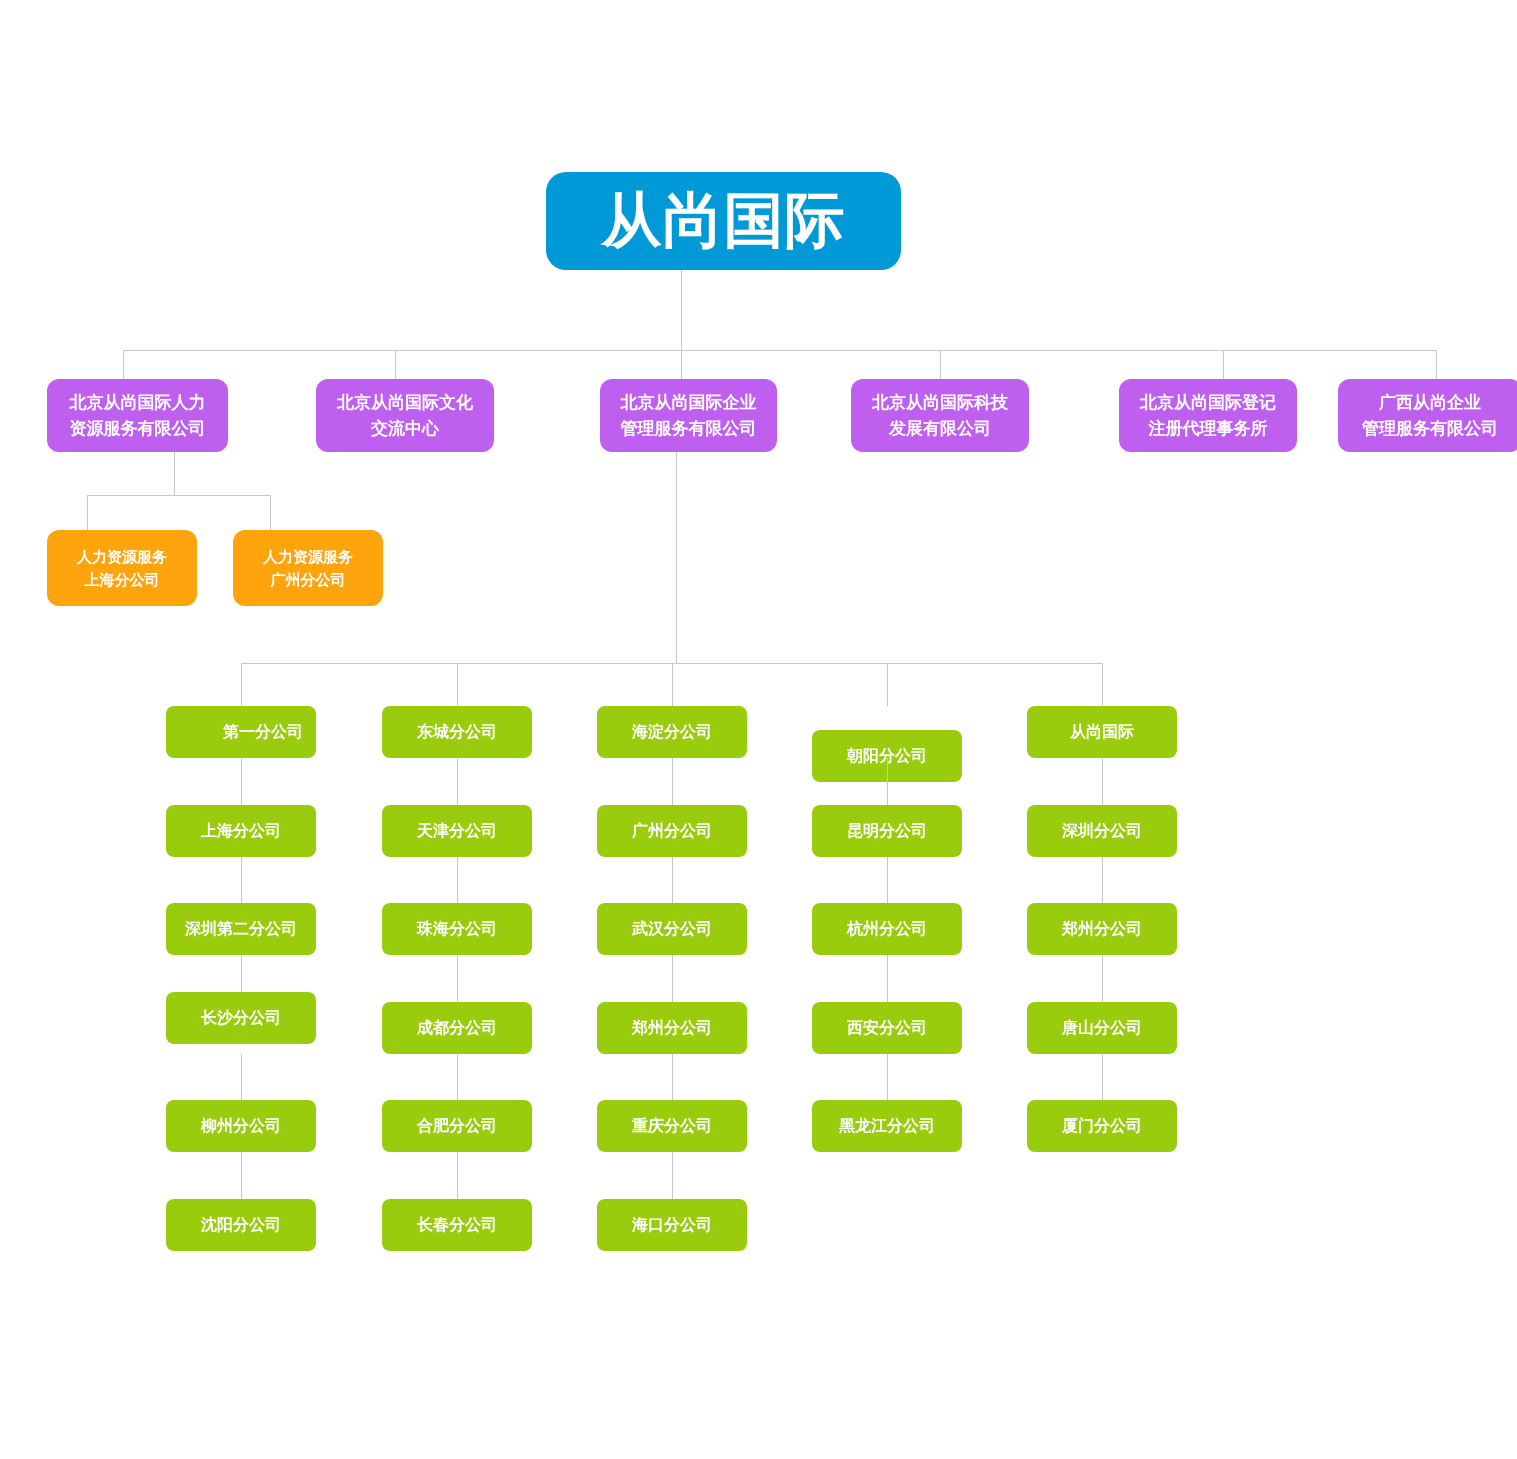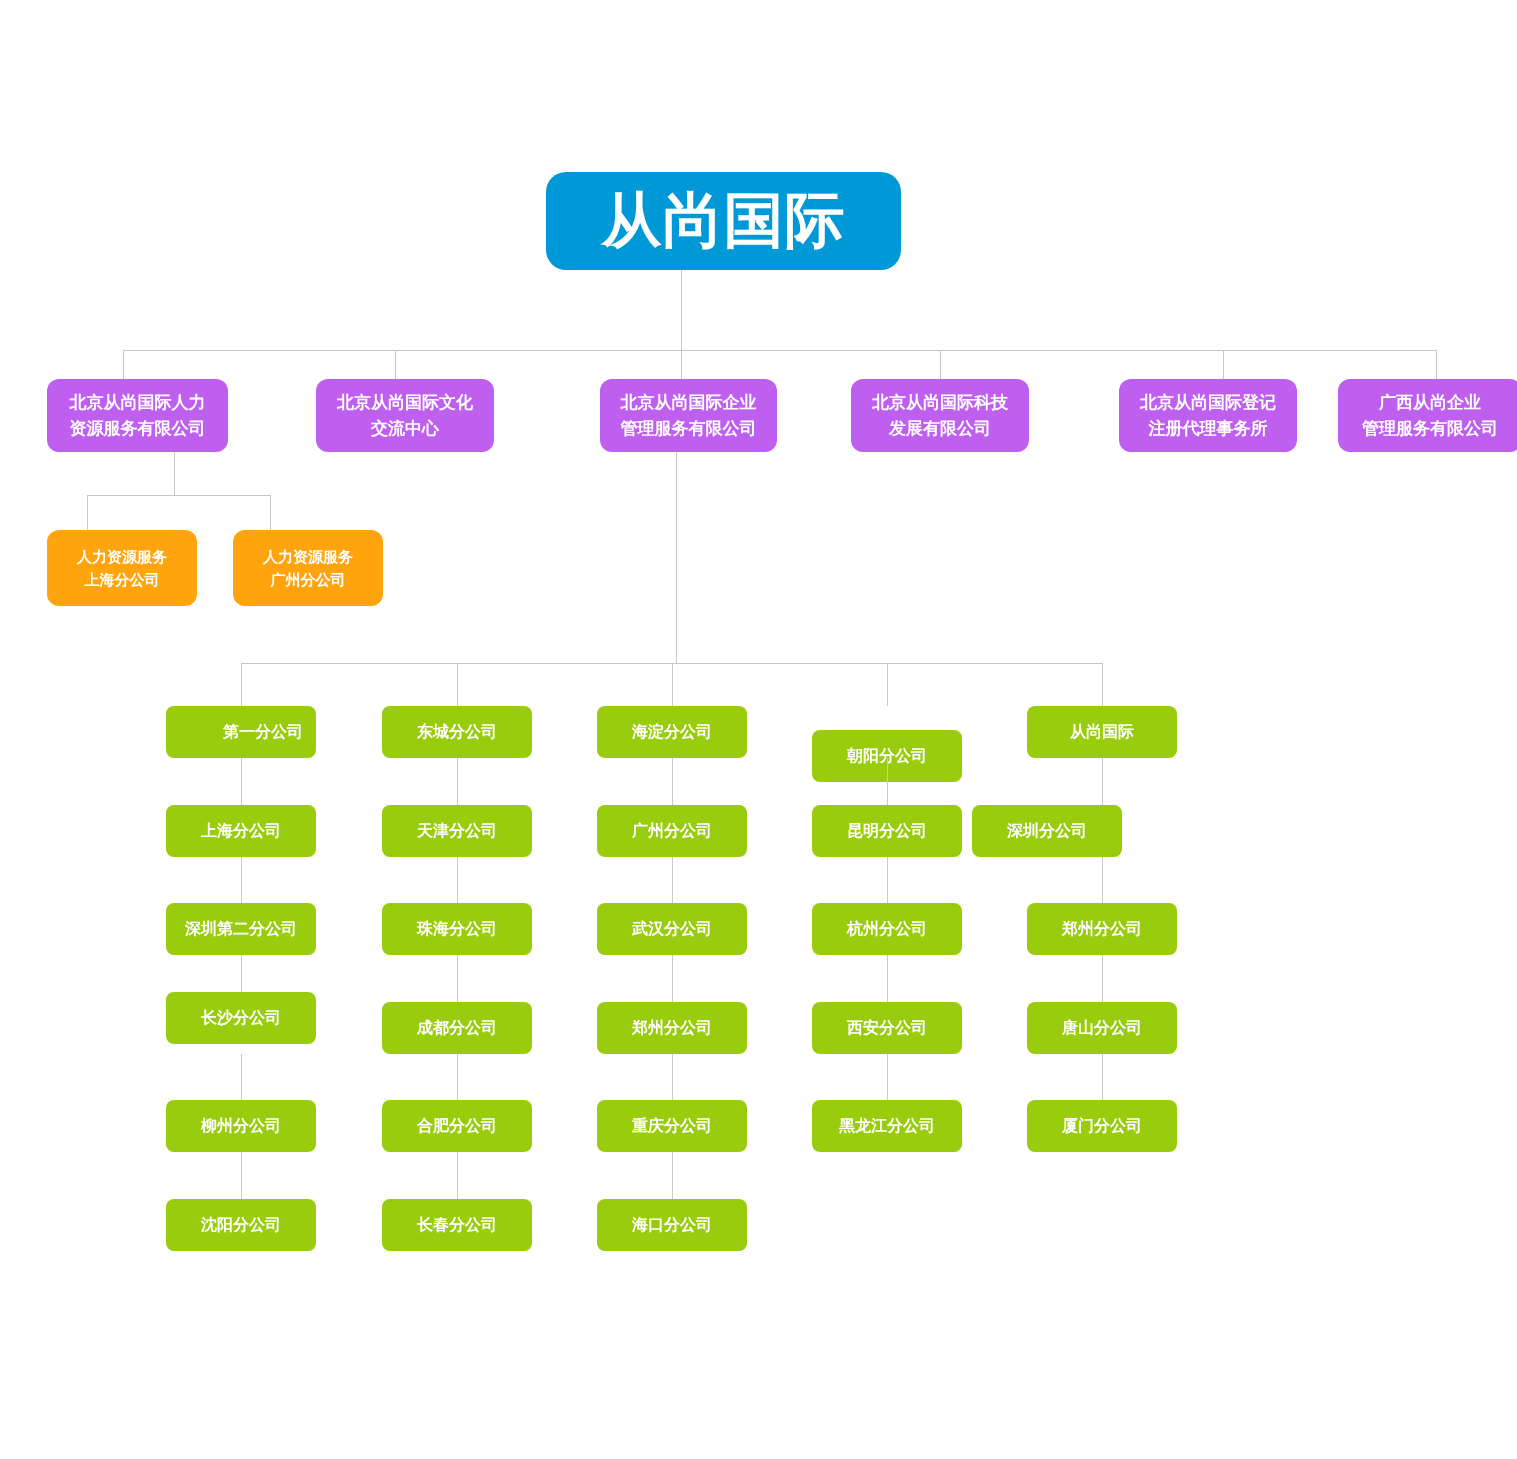--- a/index.html
+++ b/index.html
@@ -215,21 +215,21 @@
     </div>
     <div class="line" style="left: 887px; top: 1054px; width: 1px; height: 46px;"></div>
     <div class="node l3" style="left: 812px; top: 1100px;">
       <span>黑龙江分公司</span>
     </div>
     <div class="line" style="left: 1102px; top: 663px; width: 1px; height: 43px;"></div>
     <div class="node l3" style="left: 1027px; top: 706px;">
       <span>从尚国际</span>
     </div>
     <div class="line" style="left: 1102px; top: 758px; width: 1px; height: 47px;"></div>
-    <div class="node l3" style="left: 972px; top: 805px;">
+    <div class="node l3" style="left: 1027px; top: 805px;">
       <span>深圳分公司</span>
     </div>
     <div class="line" style="left: 1102px; top: 857px; width: 1px; height: 46px;"></div>
     <div class="node l3" style="left: 1027px; top: 903px;">
       <span>郑州分公司</span>
     </div>
     <div class="line" style="left: 1102px; top: 955px; width: 1px; height: 47px;"></div>
     <div class="node l3" style="left: 1027px; top: 1002px;">
       <span>唐山分公司</span>
     </div>

